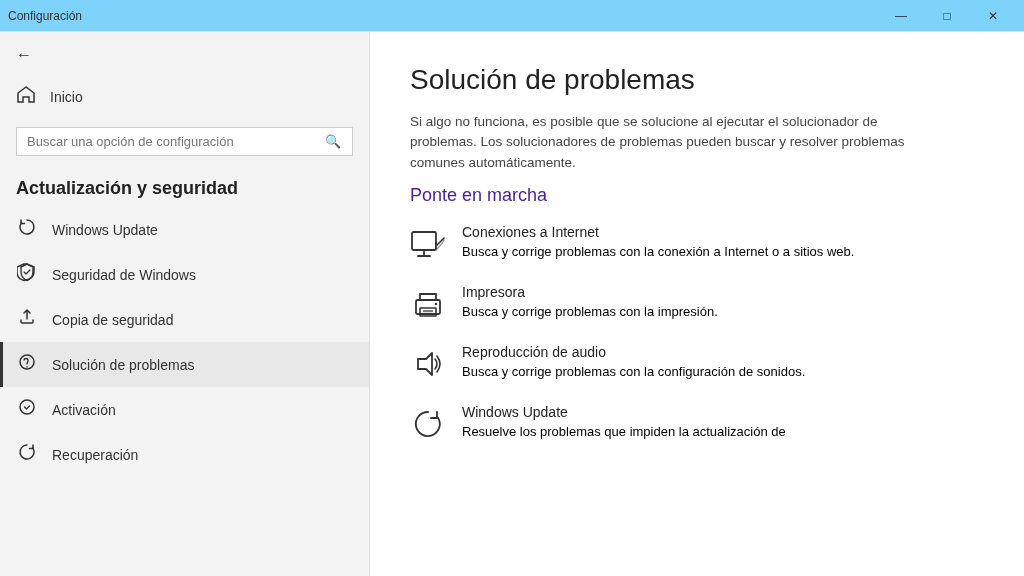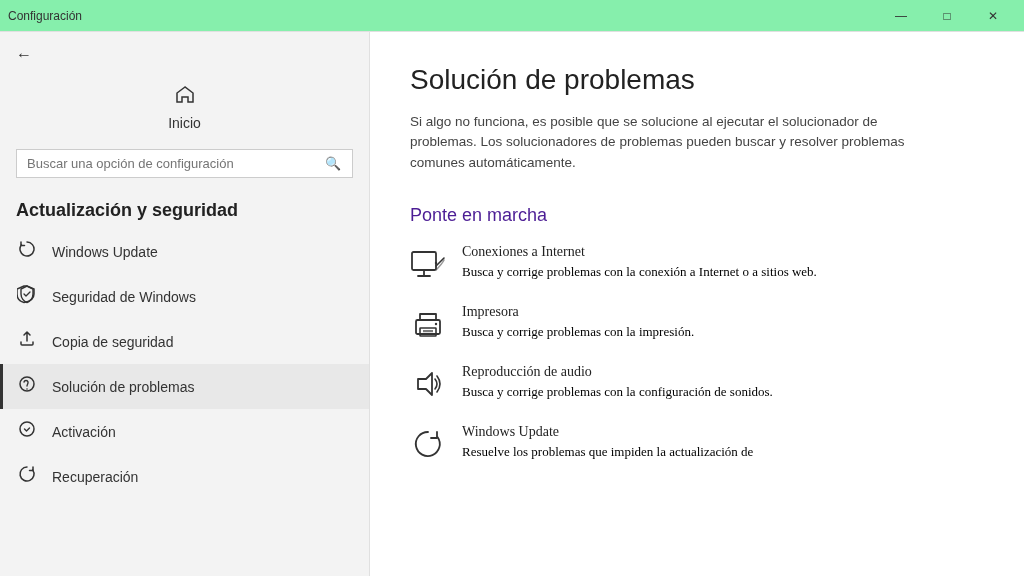--- a/index.html
+++ b/index.html
@@ -9,21 +9,21 @@
       width: 1024px;
       height: 576px;
       overflow: hidden;
       display: flex;
       flex-direction: column;
     }
 
     
     .title-bar {
       height: 32px;
-      background: #86efac;
+      background: #7dd3fc;
       display: flex;
       align-items: center;
       justify-content: space-between;
       padding: 0 8px;
       border-bottom: 1px solid #e0e0e0;
     }
     .title-bar-left {
       display: flex;
       align-items: center;
       gap: 8px;
@@ -74,24 +74,23 @@
       cursor: pointer;
     }
     .back-arrow {
       font-size: 16px;
       color: #333;
     }
 
     .sidebar-home {
       display: flex;
       align-items: center;
-      gap: 6px;
+      gap: 14px;
       padding: 10px 16px;
       cursor: pointer;
-      flex-direction: column;
     }
     .sidebar-home-icon { font-size: 18px; }
     .sidebar-home-label { font-size: 14px; color: #333; }
 
     .search-box {
       margin: 8px 16px;
       display: flex;
       align-items: center;
       background: white;
       border: 1px solid #ccc;
@@ -151,36 +150,35 @@
       font-weight: 300;
       color: #222;
       margin-bottom: 16px;
     }
 
     .content-description {
       font-size: 13.5px;
       color: #444;
       line-height: 1.5;
       max-width: 520px;
-      margin-bottom: 32px;
+      margin-bottom: 12px;
     }
 
     .section-heading {
       font-size: 18px;
       font-weight: 400;
       color: #4c1d95;
       margin-bottom: 18px;
     }
 
     .troubleshooter-item {
       display: flex;
       align-items: flex-start;
       gap: 16px;
       margin-bottom: 22px;
-      font-family: Liberation Serif, serif;
     }
     .troubleshooter-icon {
       width: 36px;
       height: 36px;
       flex-shrink: 0;
       display: flex;
       align-items: center;
       justify-content: center;
       font-size: 22px;
       color: #333;

